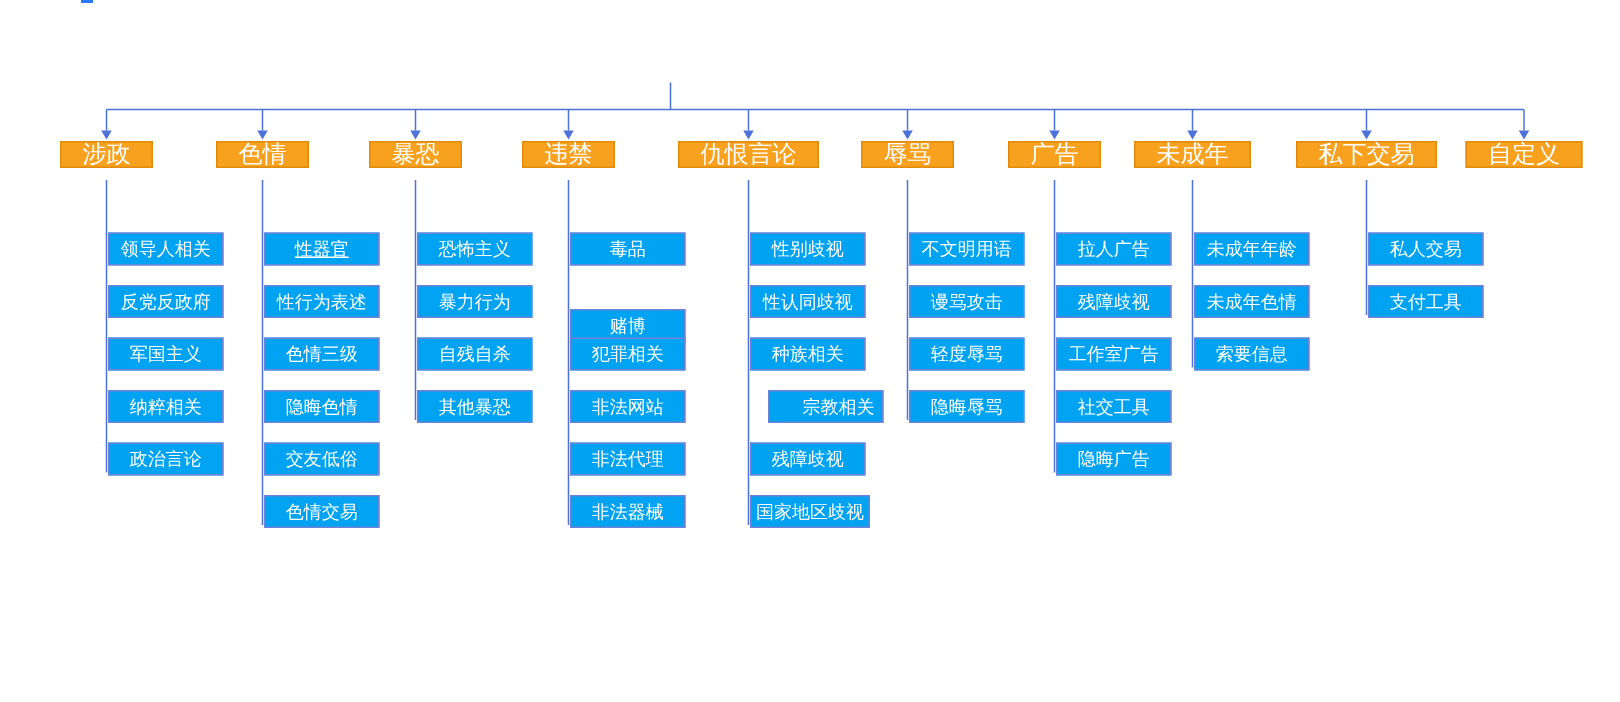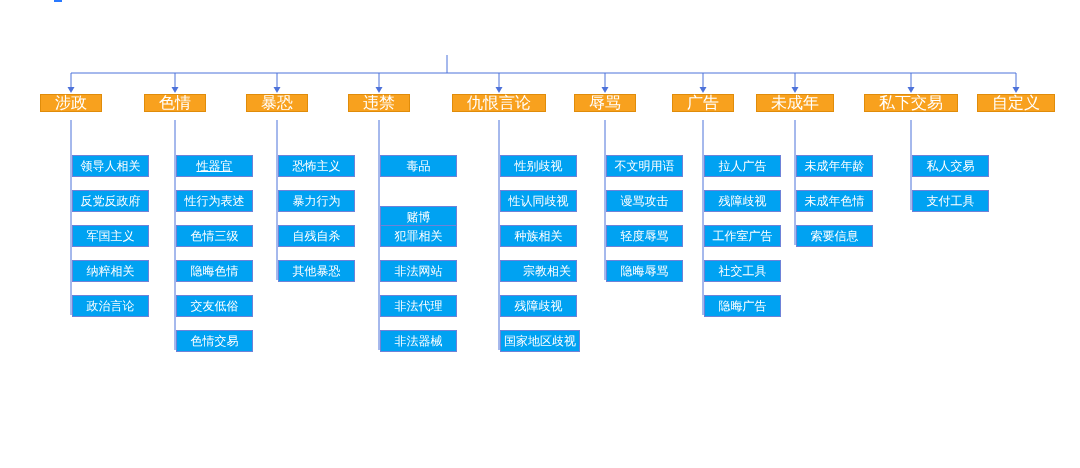--- a/index.html
+++ b/index.html
@@ -129,21 +129,21 @@
     <div class="node child-node" style="left: 380px; top: 155px;">毒品</div>
     <div class="node child-node" style="left: 380px; top: 206px;">赌博</div>
     <div class="node child-node" style="left: 380px; top: 225px;">犯罪相关</div>
     <div class="node child-node" style="left: 380px; top: 260px;">非法网站</div>
     <div class="node child-node" style="left: 380px; top: 295px;">非法代理</div>
     <div class="node child-node" style="left: 380px; top: 330px;">非法器械</div>
     <div class="node category-node" style="left: 499px; top: 94px;">仇恨言论</div>
     <div class="node child-node" style="left: 500px; top: 155px;">性别歧视</div>
     <div class="node child-node" style="left: 500px; top: 190px;">性认同歧视</div>
     <div class="node child-node" style="left: 500px; top: 225px;">种族相关</div>
-    <div class="node child-node" style="left: 500px; top: 260px; padding-left: 20px;">宗教相关</div>
+    <div class="node child-node" style="left: 512px; top: 260px; padding-left: 20px;">宗教相关</div>
     <div class="node child-node" style="left: 500px; top: 295px;">残障歧视</div>
     <div class="node child-node" style="left: 500px; top: 330px;">国家地区歧视</div>
     <div class="node category-node" style="left: 605px; top: 94px;">辱骂</div>
     <div class="node child-node" style="left: 606px; top: 155px;">不文明用语</div>
     <div class="node child-node" style="left: 606px; top: 190px;">谩骂攻击</div>
     <div class="node child-node" style="left: 606px; top: 225px;">轻度辱骂</div>
     <div class="node child-node" style="left: 606px; top: 260px;">隐晦辱骂</div>
     <div class="node category-node" style="left: 703px; top: 94px;">广告</div>
     <div class="node child-node" style="left: 704px; top: 155px;">拉人广告</div>
     <div class="node child-node" style="left: 704px; top: 190px;">残障歧视</div>

